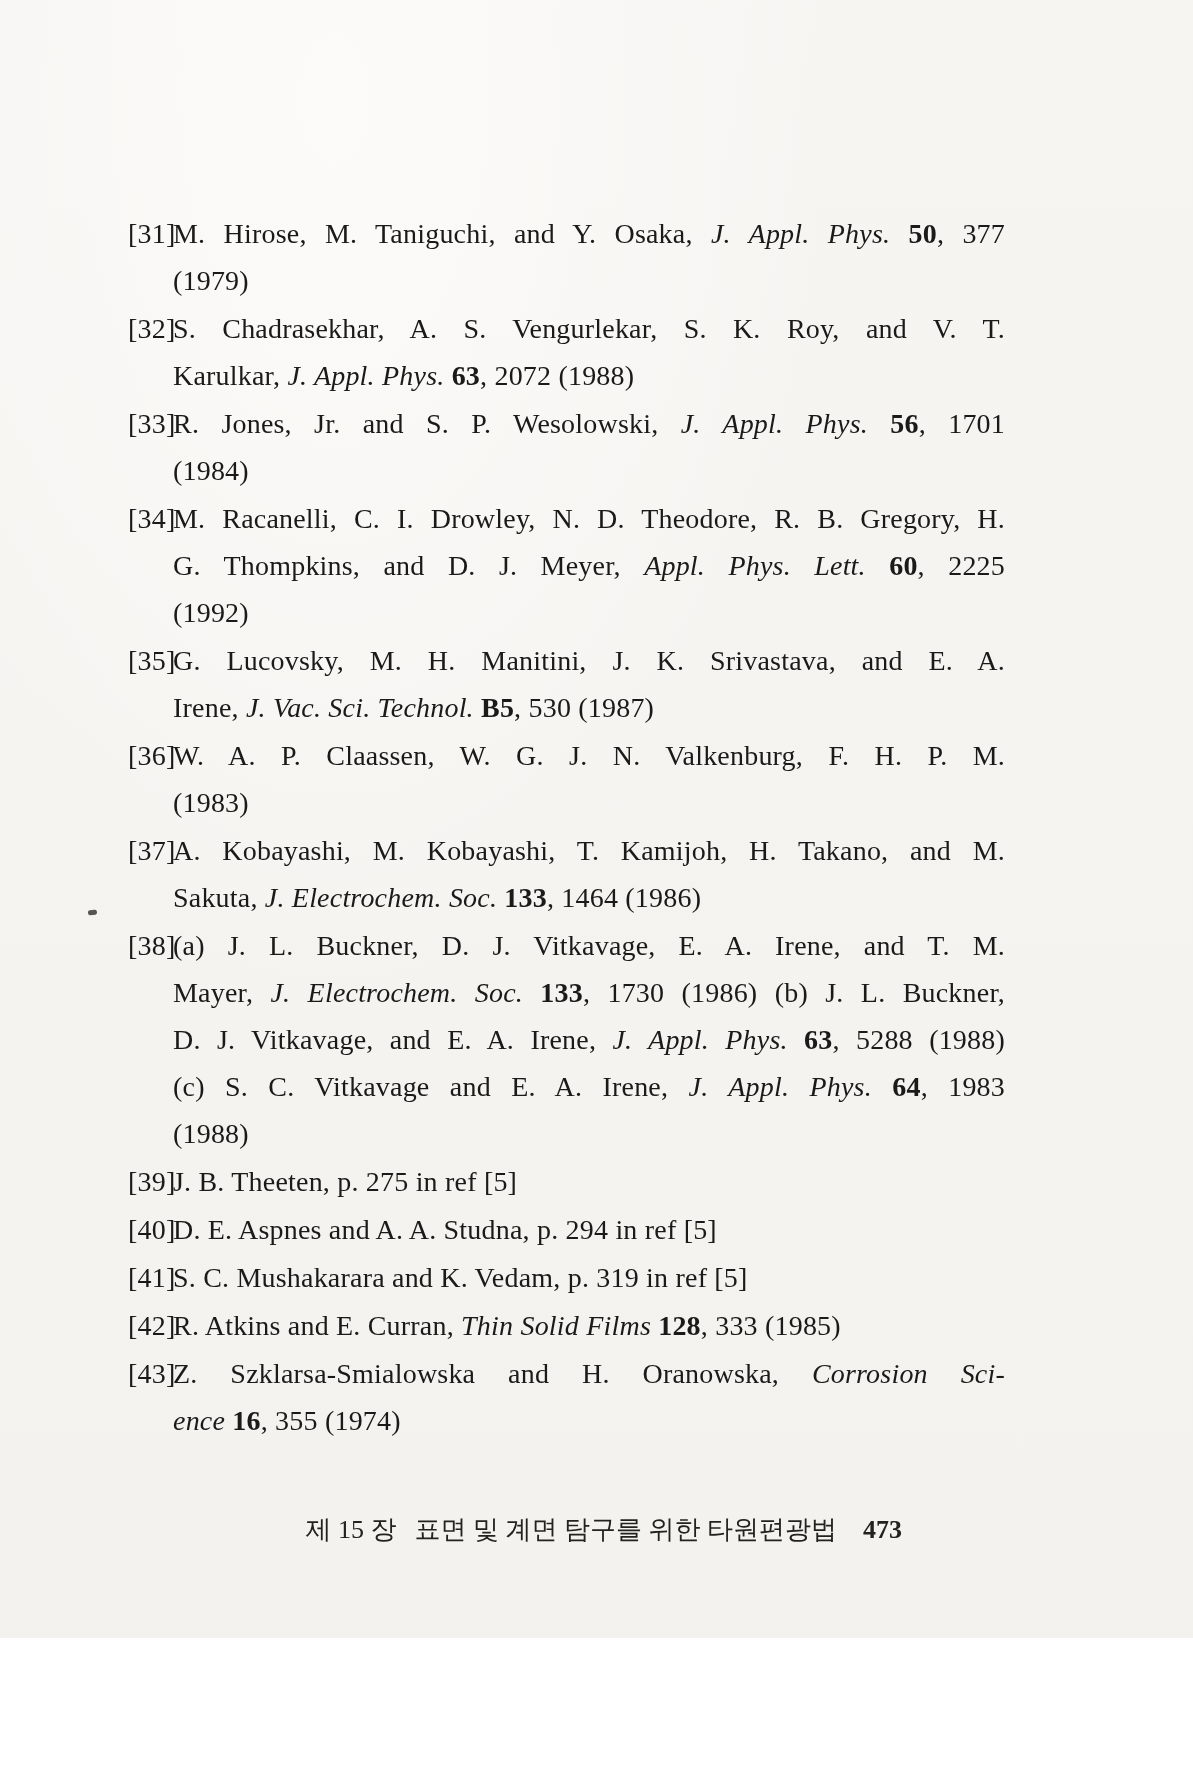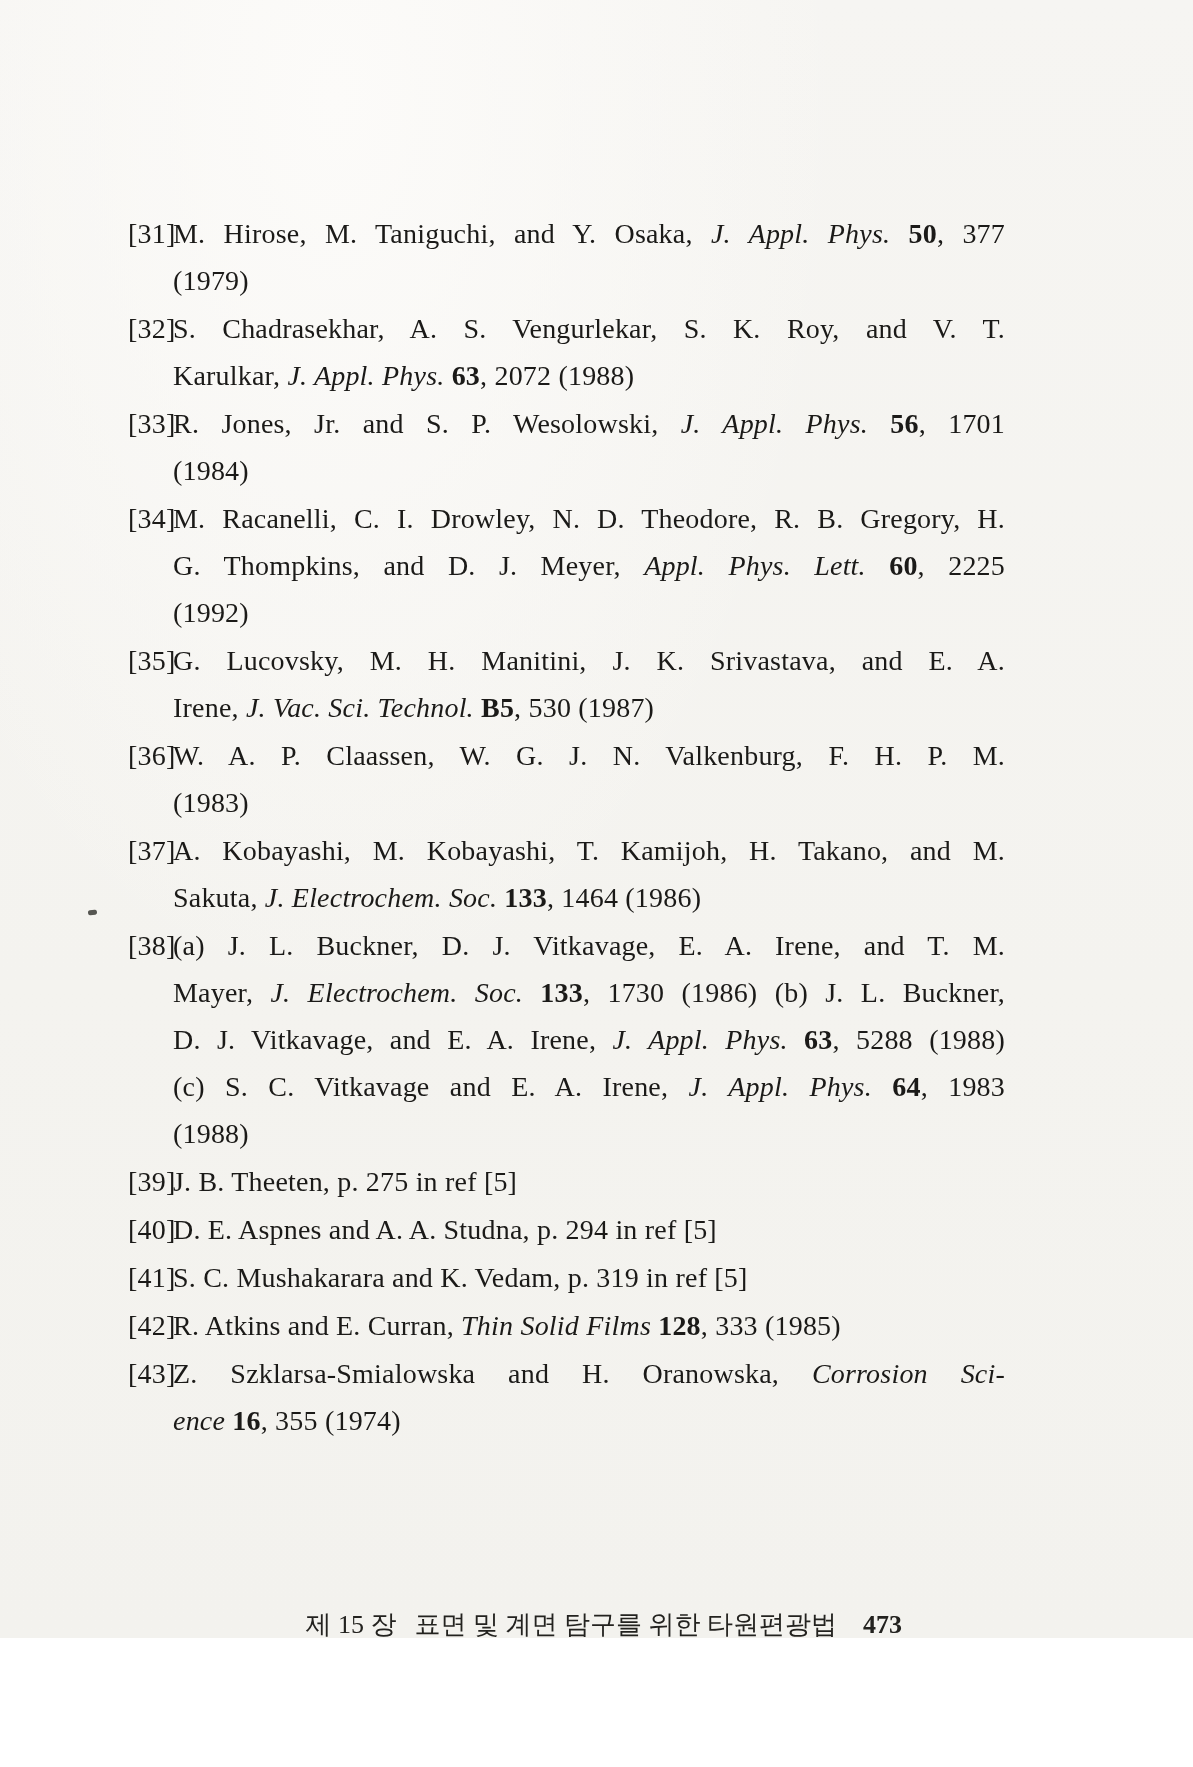--- a/index.html
+++ b/index.html
@@ -37,21 +37,21 @@
   }
   .ref-label {
     display: inline-block;
     width: 45px;
   }
   .seg-n { font-style: normal; }
   .seg-i { font-style: italic; }
   .seg-b { font-weight: 700; }
   .footer {
     position: absolute;
-    top: 1608px;
+    top: 1513px;
     right: 291px;
     display: flex;
     align-items: baseline;
     gap: 18px;
     font-size: 26px;
     line-height: 34px;
     color: #23221f;
     white-space: nowrap;
   }
   .footer .pageno {

